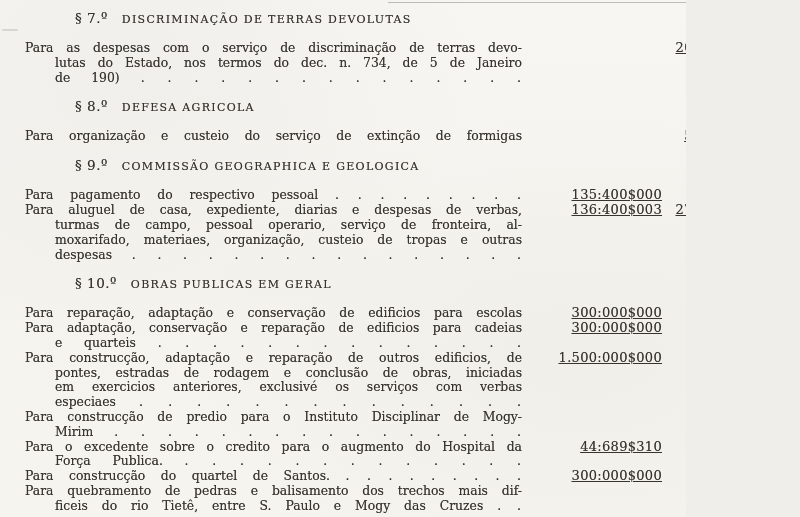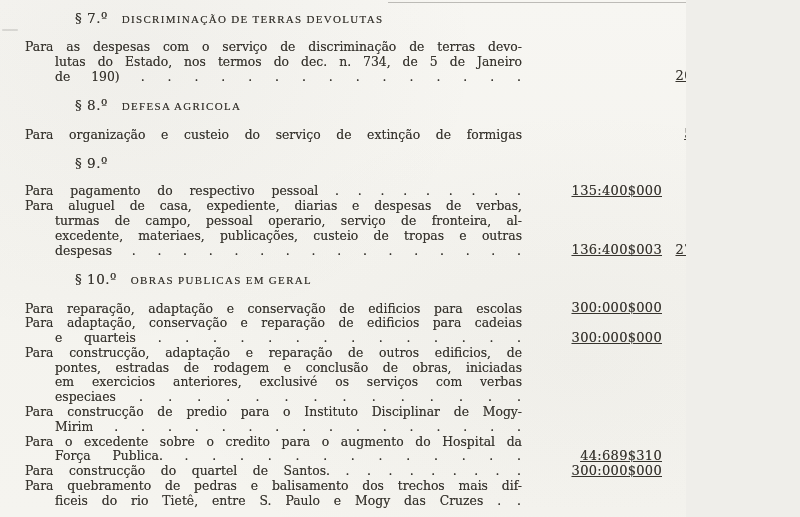--- a/index.html
+++ b/index.html
@@ -33,26 +33,25 @@
   .heading {
     display: flex;
     align-items: baseline;
     padding-left: 50px;
     margin: 13px 0 13px 0;
     line-height: 16px;
     white-space: nowrap;
   }
   .heading.first { margin-top: 6px; }
   .smark { font-size: 13.5px; letter-spacing: 0.5px; }
-  .stitle { font-size: 11px; letter-spacing: 1.3px; margin-left: 14px; font-family: Liberation Serif, serif; }
+  .stitle { font-size: 11px; letter-spacing: 1.3px; margin-left: 14px; }
 
   
   .entry {
     display: flex;
-    align-items: flex-end;
   }
   .etext { width: 497px; flex: 0 0 497px; }
   .line {
     font-size: 12.4px;
     line-height: 14.8px;
     text-align: justify;
     text-align-last: justify;
     word-spacing: 1.5px;
     white-space: normal;
   }
@@ -100,35 +99,36 @@
   <div class="entry">
     <div class="etext">
       <div class="line"><span>Para organização e custeio do serviço de extinção de formigas</span></div>
     </div>
     <div class="amt c1"></div>
     <div class="amt c2">50:000$000</div>
   </div>
 
   <div class="heading">
     <span class="smark">§ 9.º</span>
+    <span class="stitle">COMMISSÃO GEOGRAPHICA E GEOLOGICA</span>
   </div>
 
   <div class="entry">
     <div class="etext">
       <div class="line"><span>Para pagamento do respectivo pessoal</span> <span class="leader">. . . . . . . . .</span></div>
     </div>
     <div class="amt c1">135:400$000</div>
     <div class="amt c2"></div>
   </div>
 
   <div class="entry">
     <div class="etext">
       <div class="line"><span>Para aluguel de casa, expediente, diarias e despesas de verbas,</span></div>
       <div class="line cont"><span>turmas de campo, pessoal operario, serviço de fronteira, al-</span></div>
-      <div class="line cont"><span>excedente, materiaes, publicações, custeio de tropas e outras</span></div>
+      <div class="line cont"><span>moxarifado, materiaes, organização, custeio de tropas e outras</span></div>
       <div class="line cont"><span>despesas</span> <span class="leader">. . . . . . . . . . . . . . . .</span></div>
     </div>
     <div class="amt c1">136:400$003</div>
     <div class="amt c2">271:800$000</div>
   </div>
 
   <div class="heading">
     <span class="smark">§ 10.º</span>
     <span class="stitle">OBRAS PUBLICAS EM GERAL</span>
   </div>
@@ -150,20 +150,21 @@
     <div class="amt c2"></div>
   </div>
 
   <div class="entry">
     <div class="etext">
       <div class="line"><span>Para construcção, adaptação e reparação de outros edificios, de</span></div>
       <div class="line cont"><span>pontes, estradas de rodagem e conclusão de obras, iniciadas</span></div>
       <div class="line cont"><span>em exercicios anteriores, exclusivé os serviços com verbas</span></div>
       <div class="line cont"><span>especiaes</span> <span class="leader">. . . . . . . . . . . . . .</span></div>
     </div>
+    <div class="amt c1">1.500:000$000</div>
     <div class="amt c2"></div>
   </div>
 
   <div class="entry">
     <div class="etext">
       <div class="line"><span>Para construcção de predio para o Instituto Disciplinar de Mogy-</span></div>
       <div class="line cont"><span>Mirim</span> <span class="leader">. . . . . . . . . . . . . . . .</span></div>
     </div>
     <div class="amt c2"></div>
   </div>

